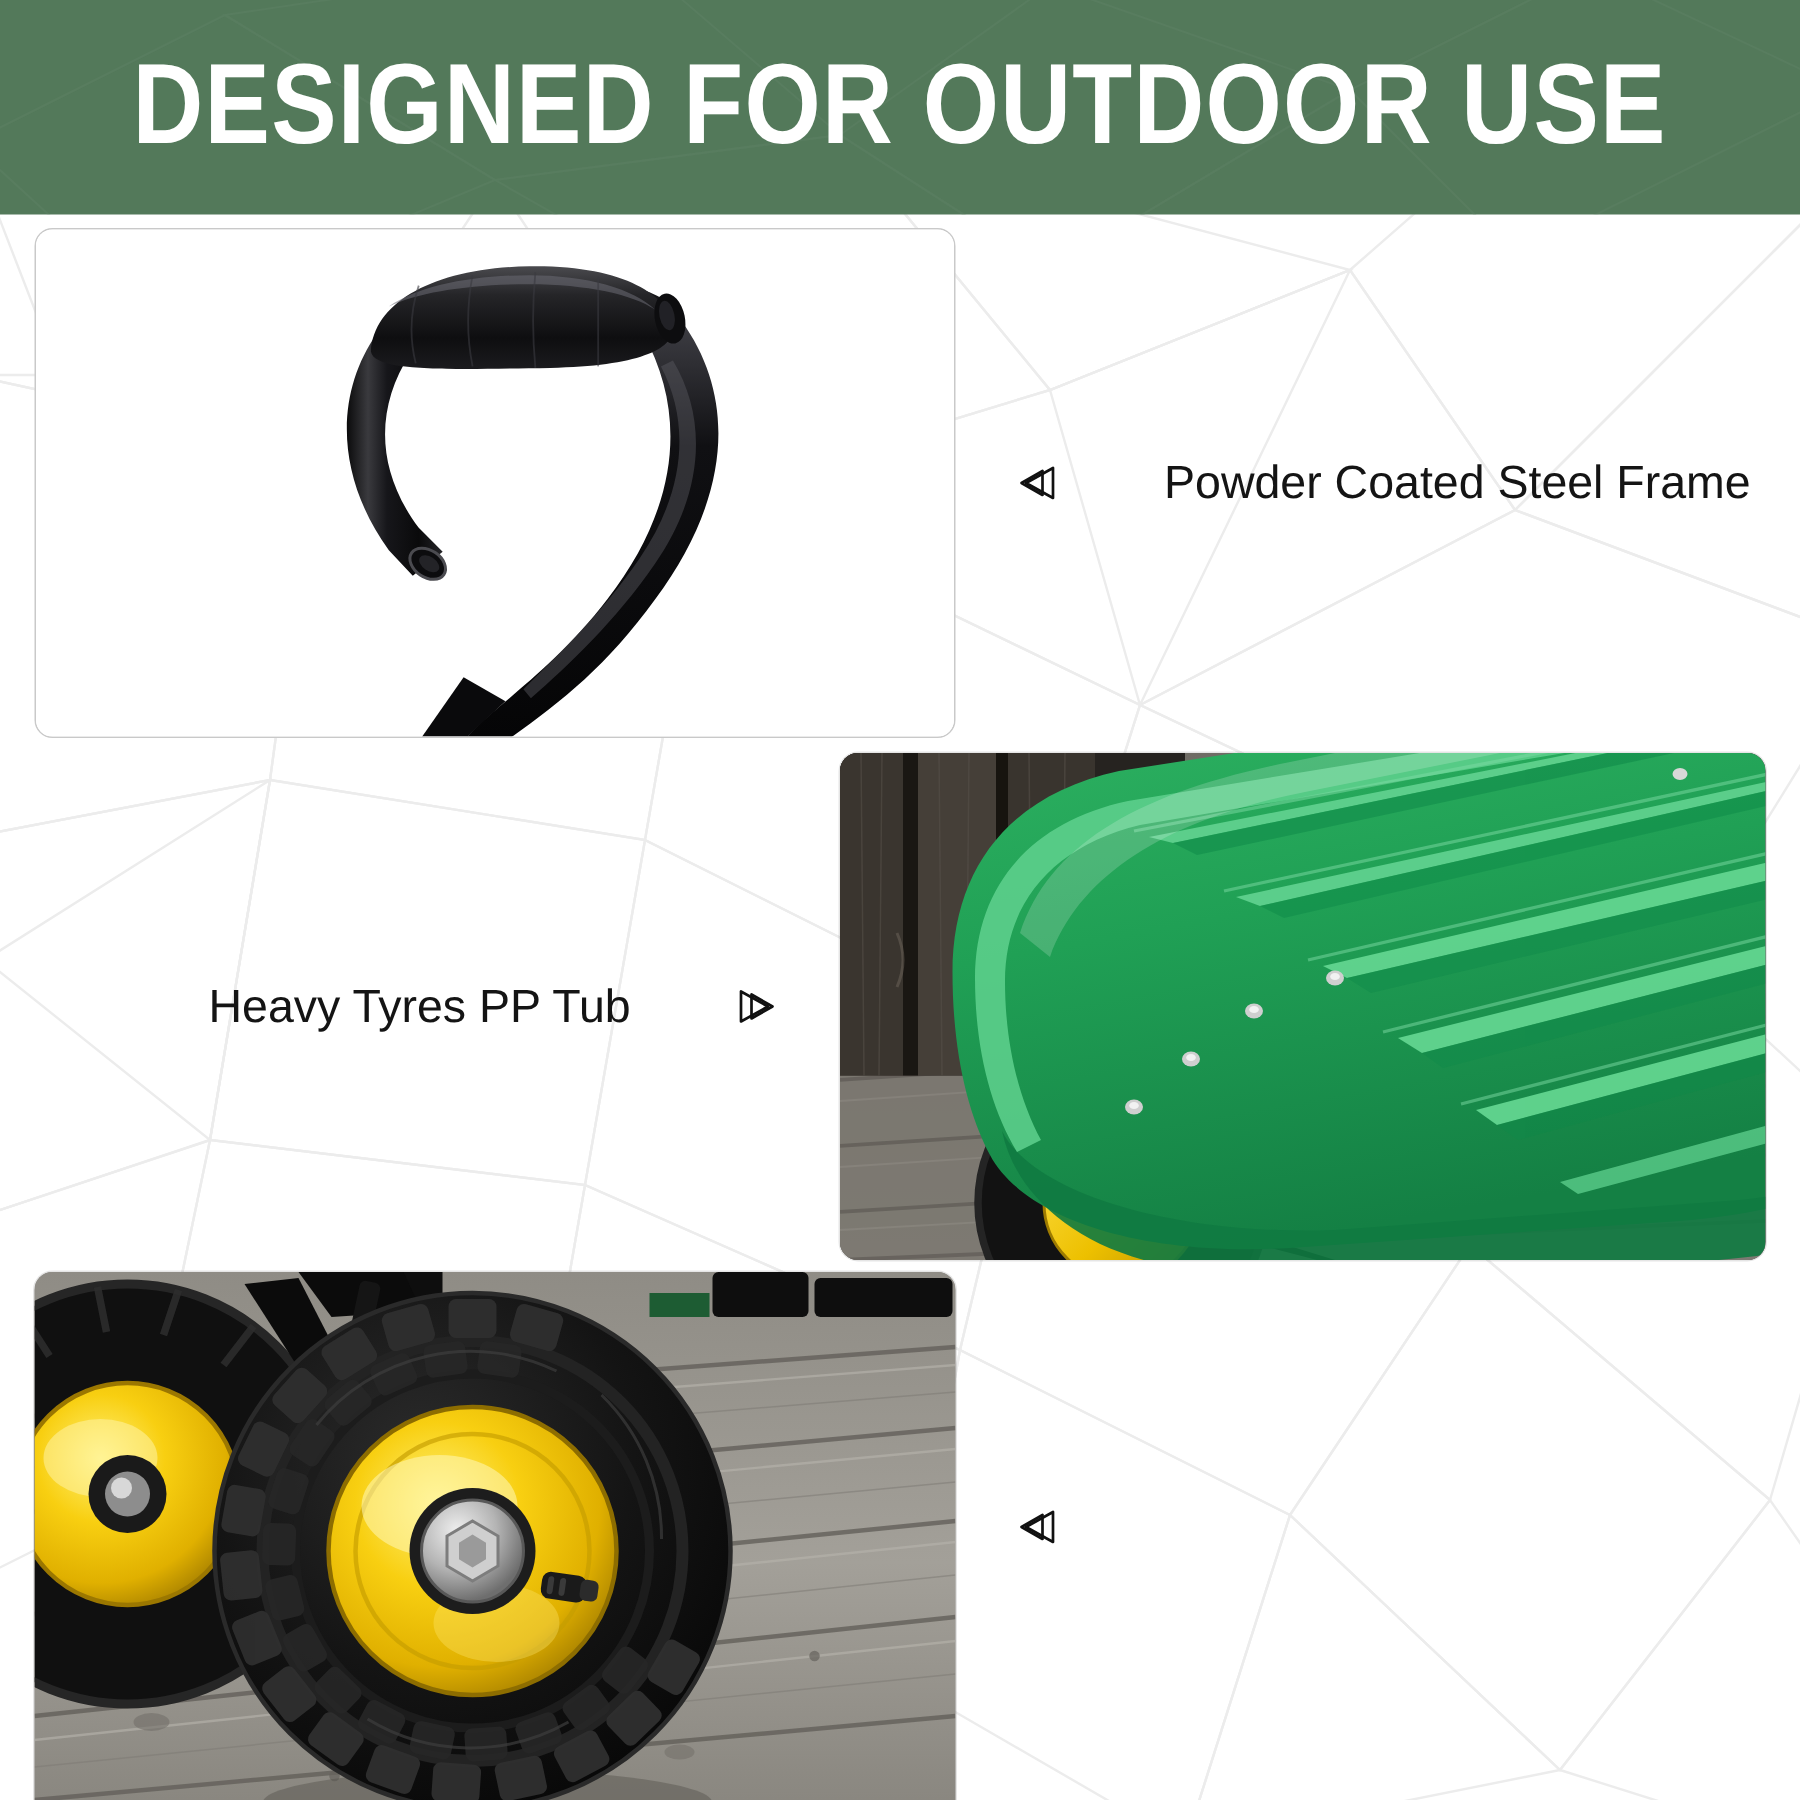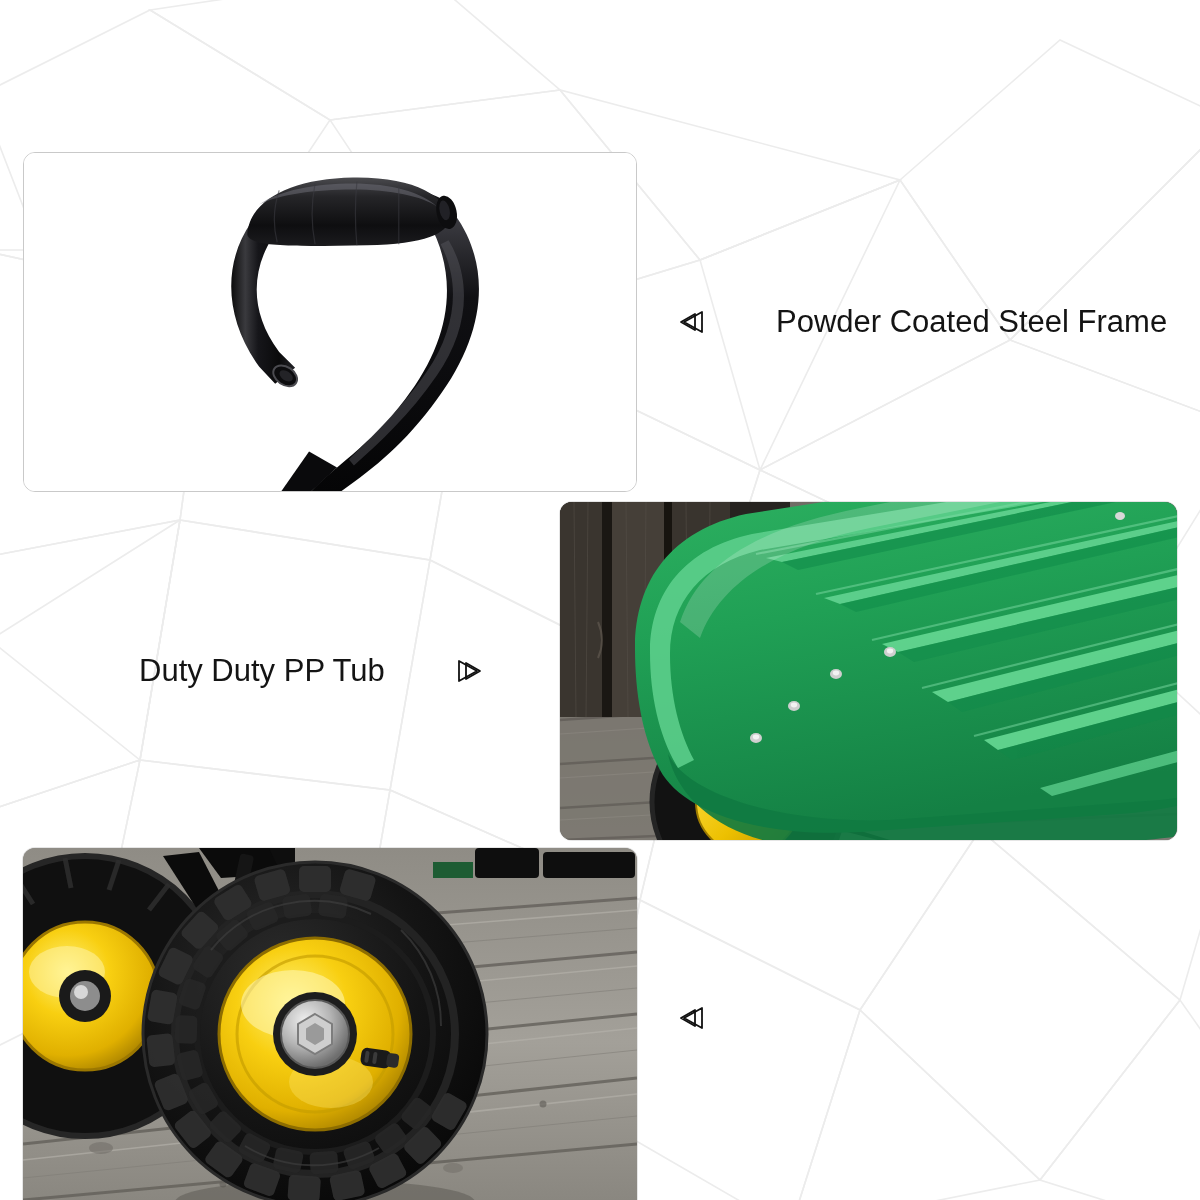--- a/index.html
+++ b/index.html
@@ -153,20 +153,35 @@
       <path d="M1040 1180 L1180 1000 L1250 1100 L1230 1240 Z"></path>
       <path d="M790 1230 L860 1010 L1040 1180 Z"></path>
       <path d="M310 1230 L350 1020 L600 1120 Z"></path>
       <path d="M40 250 L210 300 L-20 250 Z"></path>
       <path d="M-10 640 L180 520 L140 760 Z"></path>
       <path d="M700 260 L900 180 L760 470 Z"></path>
       <path d="M560 90 L700 260 L900 180 Z"></path>
     </g>
   </svg>
 
+  <div class="header-banner">
+    <svg class="banner-mesh" viewBox="0 0 1200 143" preserveAspectRatio="none" aria-hidden="true">
+      <g stroke="#5e8165" stroke-width="1.4" fill="none">
+        <path d="M-20 95 L150 10 L330 120 L210 170 L40 150 Z"></path>
+        <path d="M150 10 L420 -30 L560 90 L330 120 Z"></path>
+        <path d="M330 120 L560 90 L700 180 L470 200 Z"></path>
+        <path d="M560 90 L700 -10 L900 60 L700 180 Z"></path>
+        <path d="M900 60 L1060 -20 L1230 60 L1010 170 Z"></path>
+        <path d="M700 180 L900 60 L1010 170 Z"></path>
+      </g>
+    </svg>
+    <div class="header-title">
+      <span class="header-title-inner">DESIGNED FOR OUTDOOR USE</span>
+    </div>
+  </div>
 
   <div class="panel panel-handle">
     <svg viewBox="0 0 614 340" preserveAspectRatio="xMidYMid slice" aria-hidden="true">
       <defs>
         <linearGradient id="tubeGrad" x1="0" y1="0" x2="1" y2="0">
           <stop offset="0%" stop-color="#0b0b0c"></stop>
           <stop offset="22%" stop-color="#3a3a3e"></stop>
           <stop offset="42%" stop-color="#16161a"></stop>
           <stop offset="75%" stop-color="#0a0a0b"></stop>
           <stop offset="100%" stop-color="#242428"></stop>
@@ -582,21 +597,21 @@
 
   <div class="feature-label label-frame">
     <svg class="marker" viewBox="0 0 30 26" aria-hidden="true">
       <polygon points="24,3 24,23 6,13" fill="none" stroke="#111" stroke-width="1.8" stroke-linejoin="round"></polygon>
       <polygon points="17,5 17,21 3,13" fill="none" stroke="#111" stroke-width="1.8" stroke-linejoin="round"></polygon>
     </svg>
     <span class="ftext">Powder Coated Steel Frame</span>
   </div>
 
   <div class="feature-label label-tub">
-    <span class="ftext">Duty Duty PP Tub</span>
+    <span class="ftext">Heavy Tyres PP Tub</span>
     <svg class="marker" viewBox="0 0 30 26" aria-hidden="true">
       <polygon points="6,3 6,23 24,13" fill="none" stroke="#111" stroke-width="1.8" stroke-linejoin="round"></polygon>
       <polygon points="13,5 13,21 27,13" fill="none" stroke="#111" stroke-width="1.8" stroke-linejoin="round"></polygon>
     </svg>
   </div>
 
   <div class="feature-label label-tyres">
     <svg class="marker" viewBox="0 0 30 26" aria-hidden="true">
       <polygon points="24,3 24,23 6,13" fill="none" stroke="#111" stroke-width="1.8" stroke-linejoin="round"></polygon>
       <polygon points="17,5 17,21 3,13" fill="none" stroke="#111" stroke-width="1.8" stroke-linejoin="round"></polygon>

